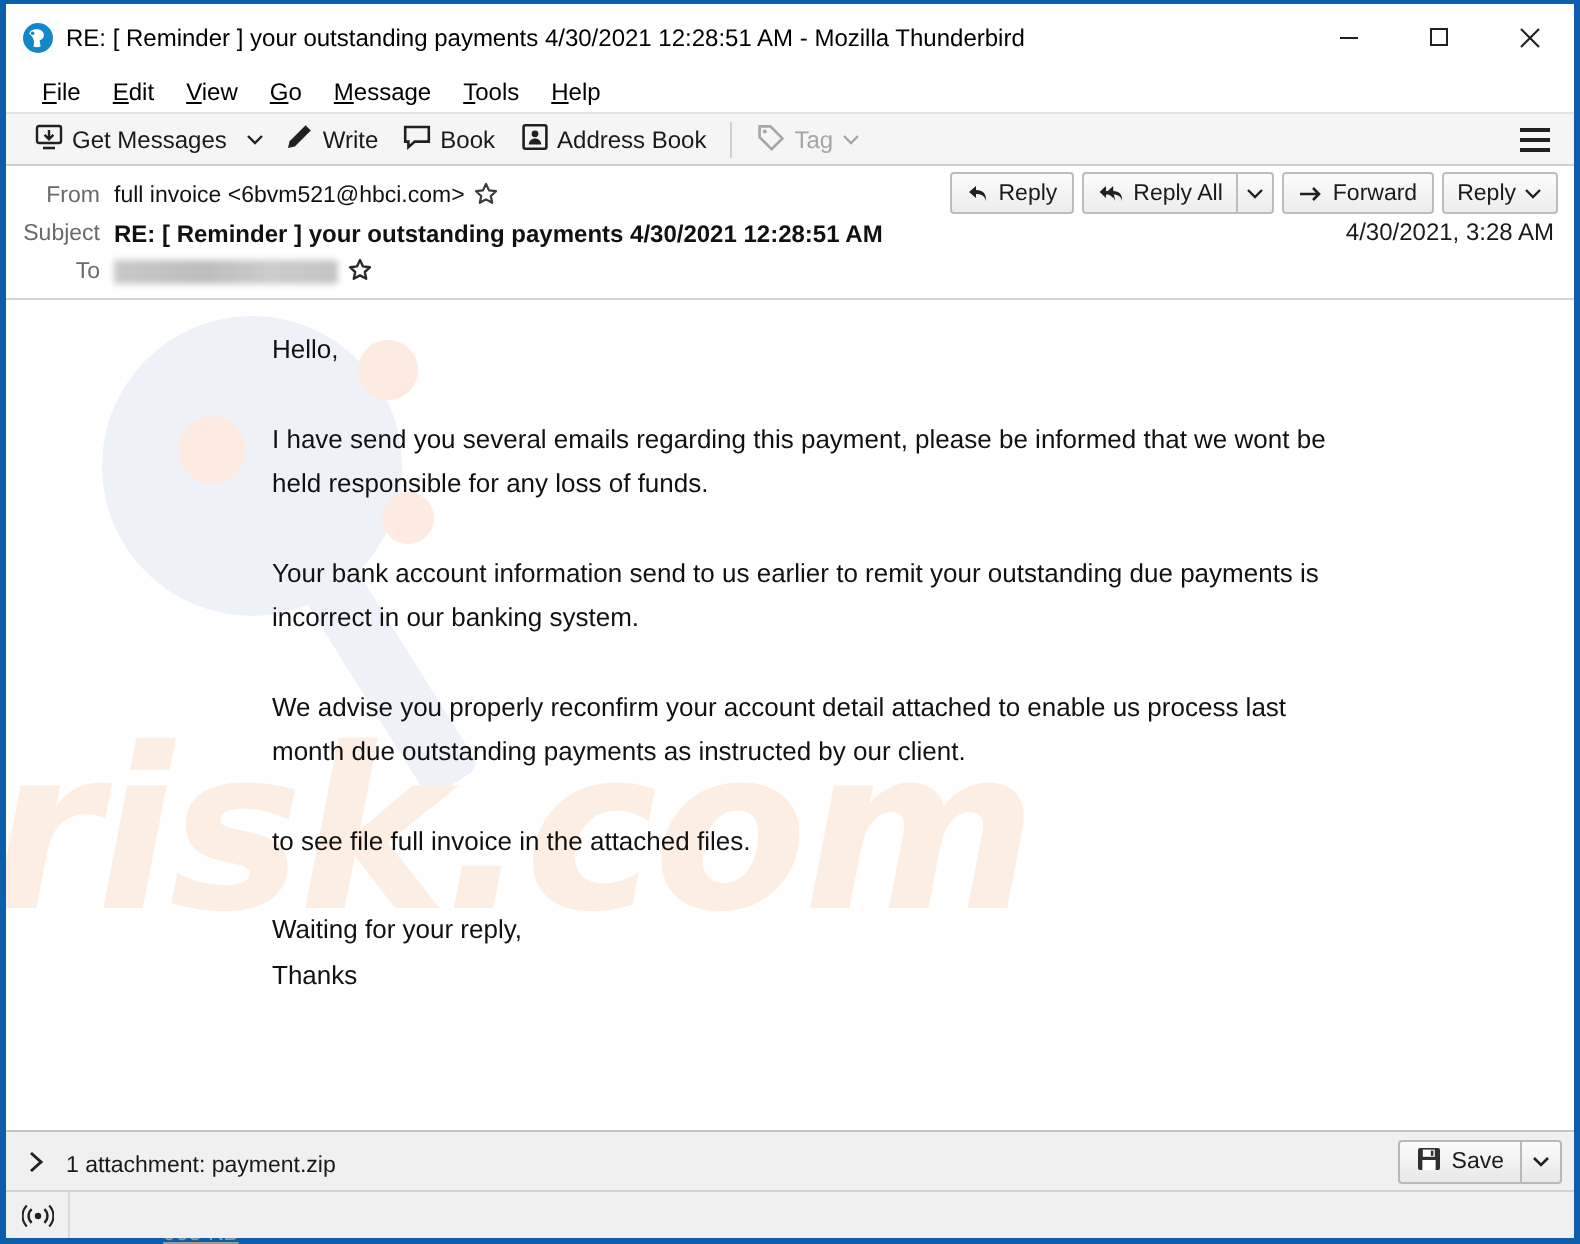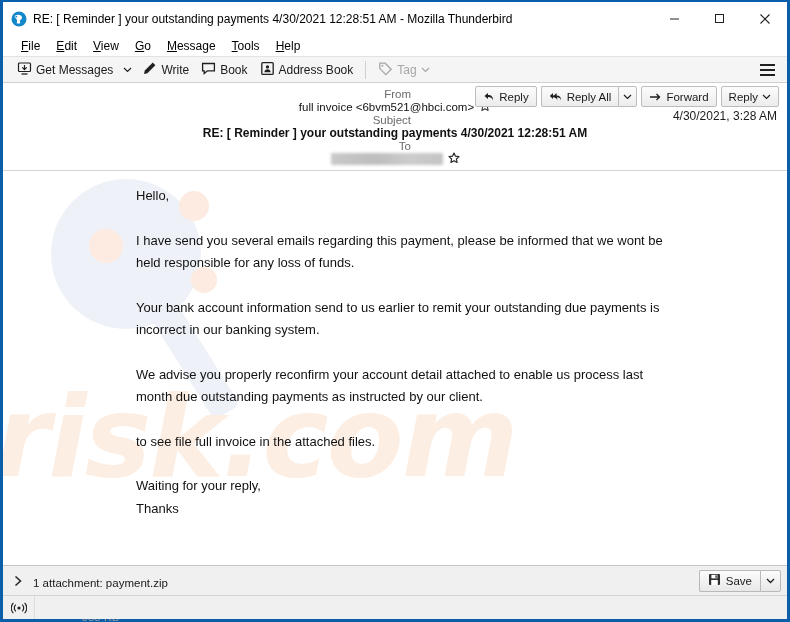--- a/index.html
+++ b/index.html
@@ -116,21 +116,20 @@
     background: #ffffff;
     border-bottom: 1px solid #d4d4d4;
     padding: 5px 8px 4px 8px;
     flex: 0 0 auto;
     position: relative;
   }
   .hdr-row {
     display: flex;
     align-items: center;
     min-height: 19px;
-    flex-direction: column;
   }
   .hdr-label {
     width: 46px;
     text-align: right;
     font-size: 11.5px;
     color: #6a6a6a;
     padding-right: 7px;
     flex: 0 0 auto;
   }
   .hdr-value {

